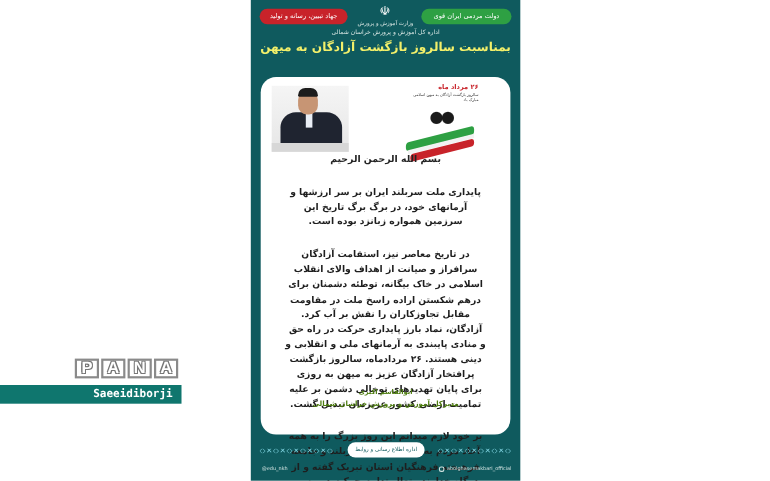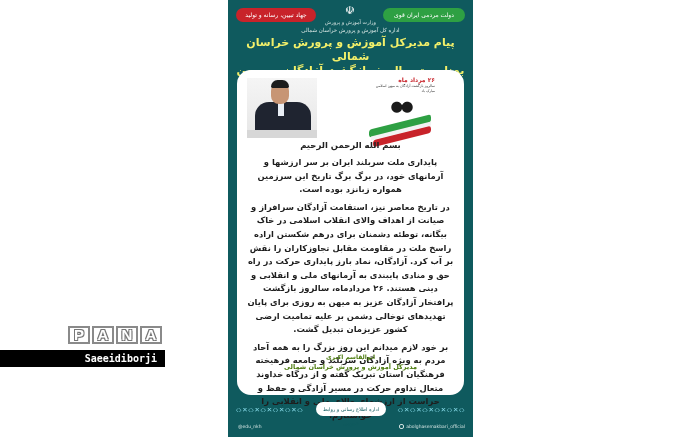--- a/index.html
+++ b/index.html
@@ -14,21 +14,21 @@
   .wm-logo {
     position: absolute; left: 68px; top: 4px; display: flex; gap: 2px;
   }
   .wm-letter {
     width: 22px; height: 18px; border: 2px solid #8a8a8a; box-sizing: border-box;
     font-family: "Liberation Sans", sans-serif; font-size: 15px; line-height: 14px;
     color: #fff; text-align: center; font-weight: bold;
     text-shadow: 1px 1px 0 #777, -1px -1px 0 #777, 1px -1px 0 #777, -1px 1px 0 #777;
   }
   .wm-bar {
-    position: absolute; left: 0; top: 28px; width: 165px; height: 17px; background: #000000;
+    position: absolute; left: 0; top: 28px; width: 165px; height: 17px; background: #0f766e;
     color: #fff; font-family: "DejaVu Sans Mono", monospace; font-size: 10px; font-weight: bold;
     text-align: right; padding-right: 8px; box-sizing: border-box; line-height: 17px;
   }
   .poster {
     position: absolute; left: 228px; top: 0; width: 245px; height: 437px;
     background: #0f5a5e;
     background-image:
       radial-gradient(circle at 20% 30%, rgba(255,255,255,0.05) 0 10px, transparent 11px),
       radial-gradient(circle at 80% 80%, rgba(255,255,255,0.05) 0 10px, transparent 11px);
     overflow: hidden;
@@ -110,21 +110,21 @@
                 radial-gradient(circle at 70% 40%, #1a1a1a 0 5px, transparent 6px);
   }
   .bismillah {
     position: absolute; left: 0; top: 70px; width: 227px; text-align: center;
     font-size: 8.5px; font-weight: bold; color: #222; direction: rtl;
   }
   .body-text {
     position: absolute; left: 6px; top: 82px; width: 215px; direction: rtl; text-align: center;
     font-size: 8.4px; line-height: 13.6px; font-weight: bold; color: #1e1e1e;
   }
-  .body-text p { margin: 4px; }
+  .body-text p { margin: 16px; }
   .sign {
     position: absolute; left: 0; top: 282px; width: 227px; text-align: center; direction: rtl;
     color: #4d7c0f; font-weight: bold;
   }
   .sign-name { font-size: 6px; line-height: 10px; }
   .sign-role { font-size: 6.5px; line-height: 10px; }
   .footer-band {
     position: absolute; left: 0; top: 400px; width: 245px; height: 20px;
   }
   .pattern {
@@ -162,21 +162,20 @@
 </div>
 
 <div class="poster">
   <div class="pill pill-left">جهاد تبیین، رسانه و تولید</div>
   <div class="emblem">☫</div>
   <div class="pill pill-right">دولت مردمی ایران قوی</div>
   <div class="ministry">وزارت آموزش و پرورش</div>
   <div class="dept">اداره کل آموزش و پرورش خراسان شمالی</div>
 
   <div class="title">
-    <div>پیام مدیرکل آموزش و پرورش خراسان شمالی</div>
     <div>بمناسبت سالروز بازگشت آزادگان به میهن</div>
   </div>
 
   <div class="card">
     <div class="photo">
       <div class="person-body"></div>
       <div class="person-shirt"></div>
       <div class="person-head"></div>
       <div class="person-hair"></div>
       <div class="desk"></div>

